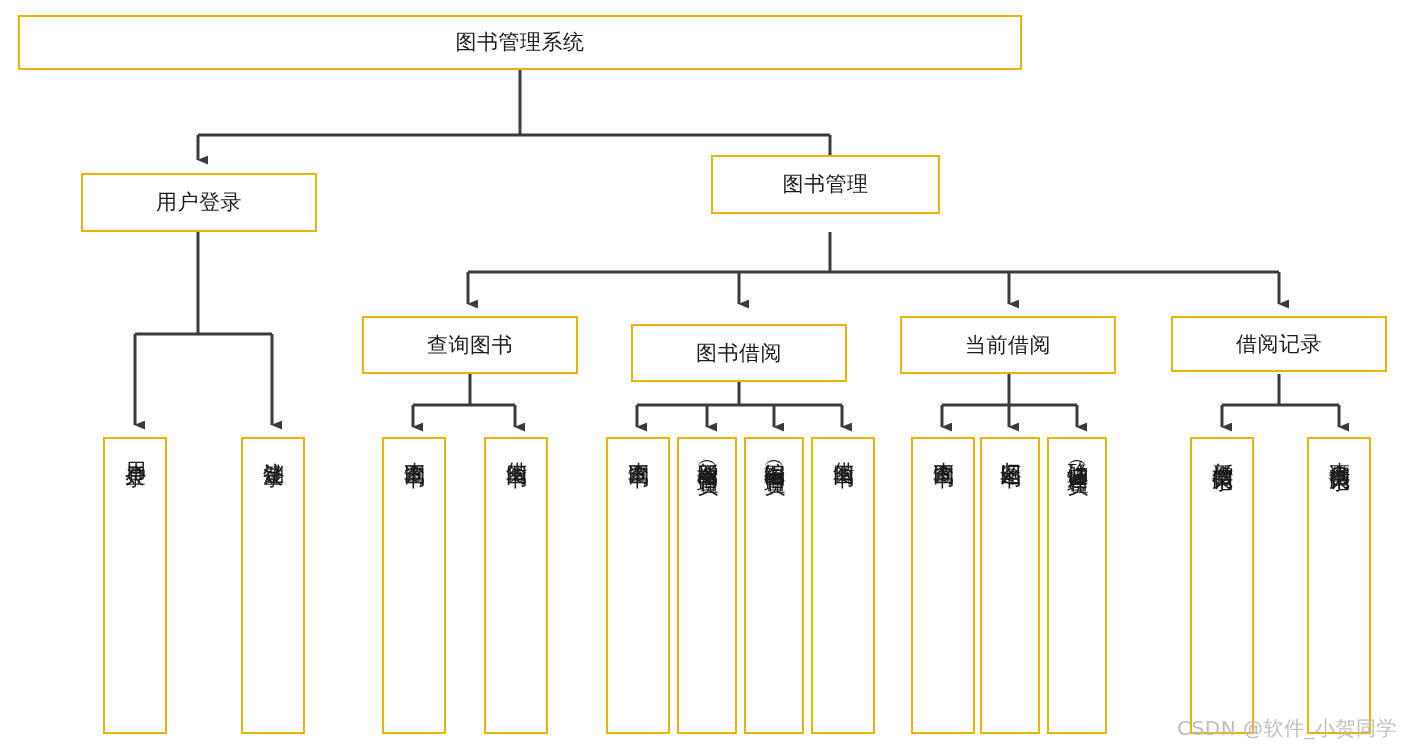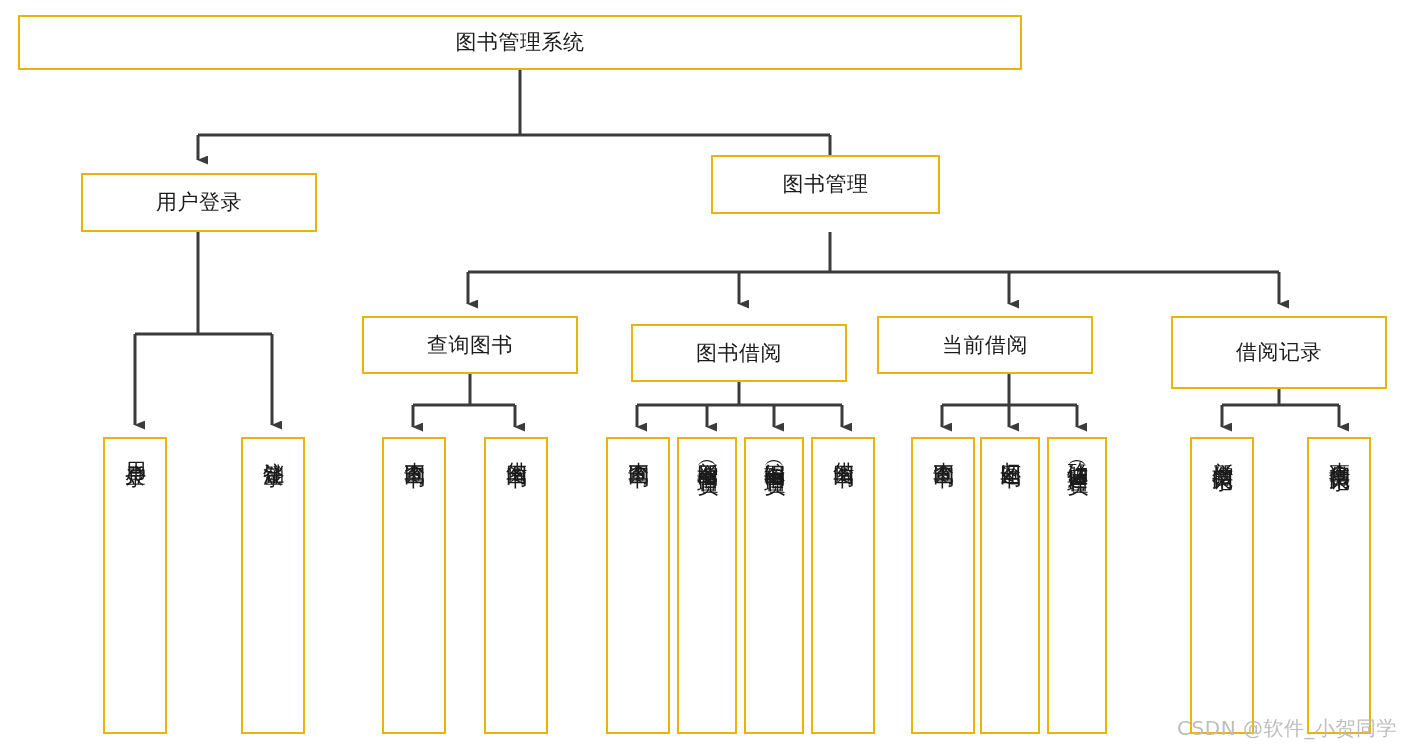--- a/index.html
+++ b/index.html
@@ -134,24 +134,24 @@
   <div class="node horizontal" style="left:711px; top:155px; width:229px; height:59px;">
     <span class="node-label">图书管理</span>
   </div>
 
   <div class="node horizontal" style="left:362px; top:316px; width:216px; height:58px;">
     <span class="node-label">查询图书</span>
   </div>
   <div class="node horizontal" style="left:631px; top:316px; width:216px; height:58px;margin-top:8px;">
     <span class="node-label">图书借阅</span>
   </div>
-  <div class="node horizontal" style="left:877px; top:316px; width:216px; height:58px;">
+  <div class="node horizontal" style="left:900px; top:316px; width:216px; height:58px;">
     <span class="node-label">当前借阅</span>
   </div>
-  <div class="node horizontal" style="left:1171px; top:316px; width:216px; height:73px;">
+  <div class="node horizontal" style="left:1171px; top:316px; width:216px; height:56px;">
     <span class="node-label">借阅记录</span>
   </div>
 
   <div class="node vertical" style="left:103px; top:437px; width:64px; height:297px;">
     <span class="node-label">用户登录</span>
   </div>
   <div class="node vertical" style="left:241px; top:437px; width:64px; height:297px;">
     <span class="node-label">注销登录</span>
   </div>
 

